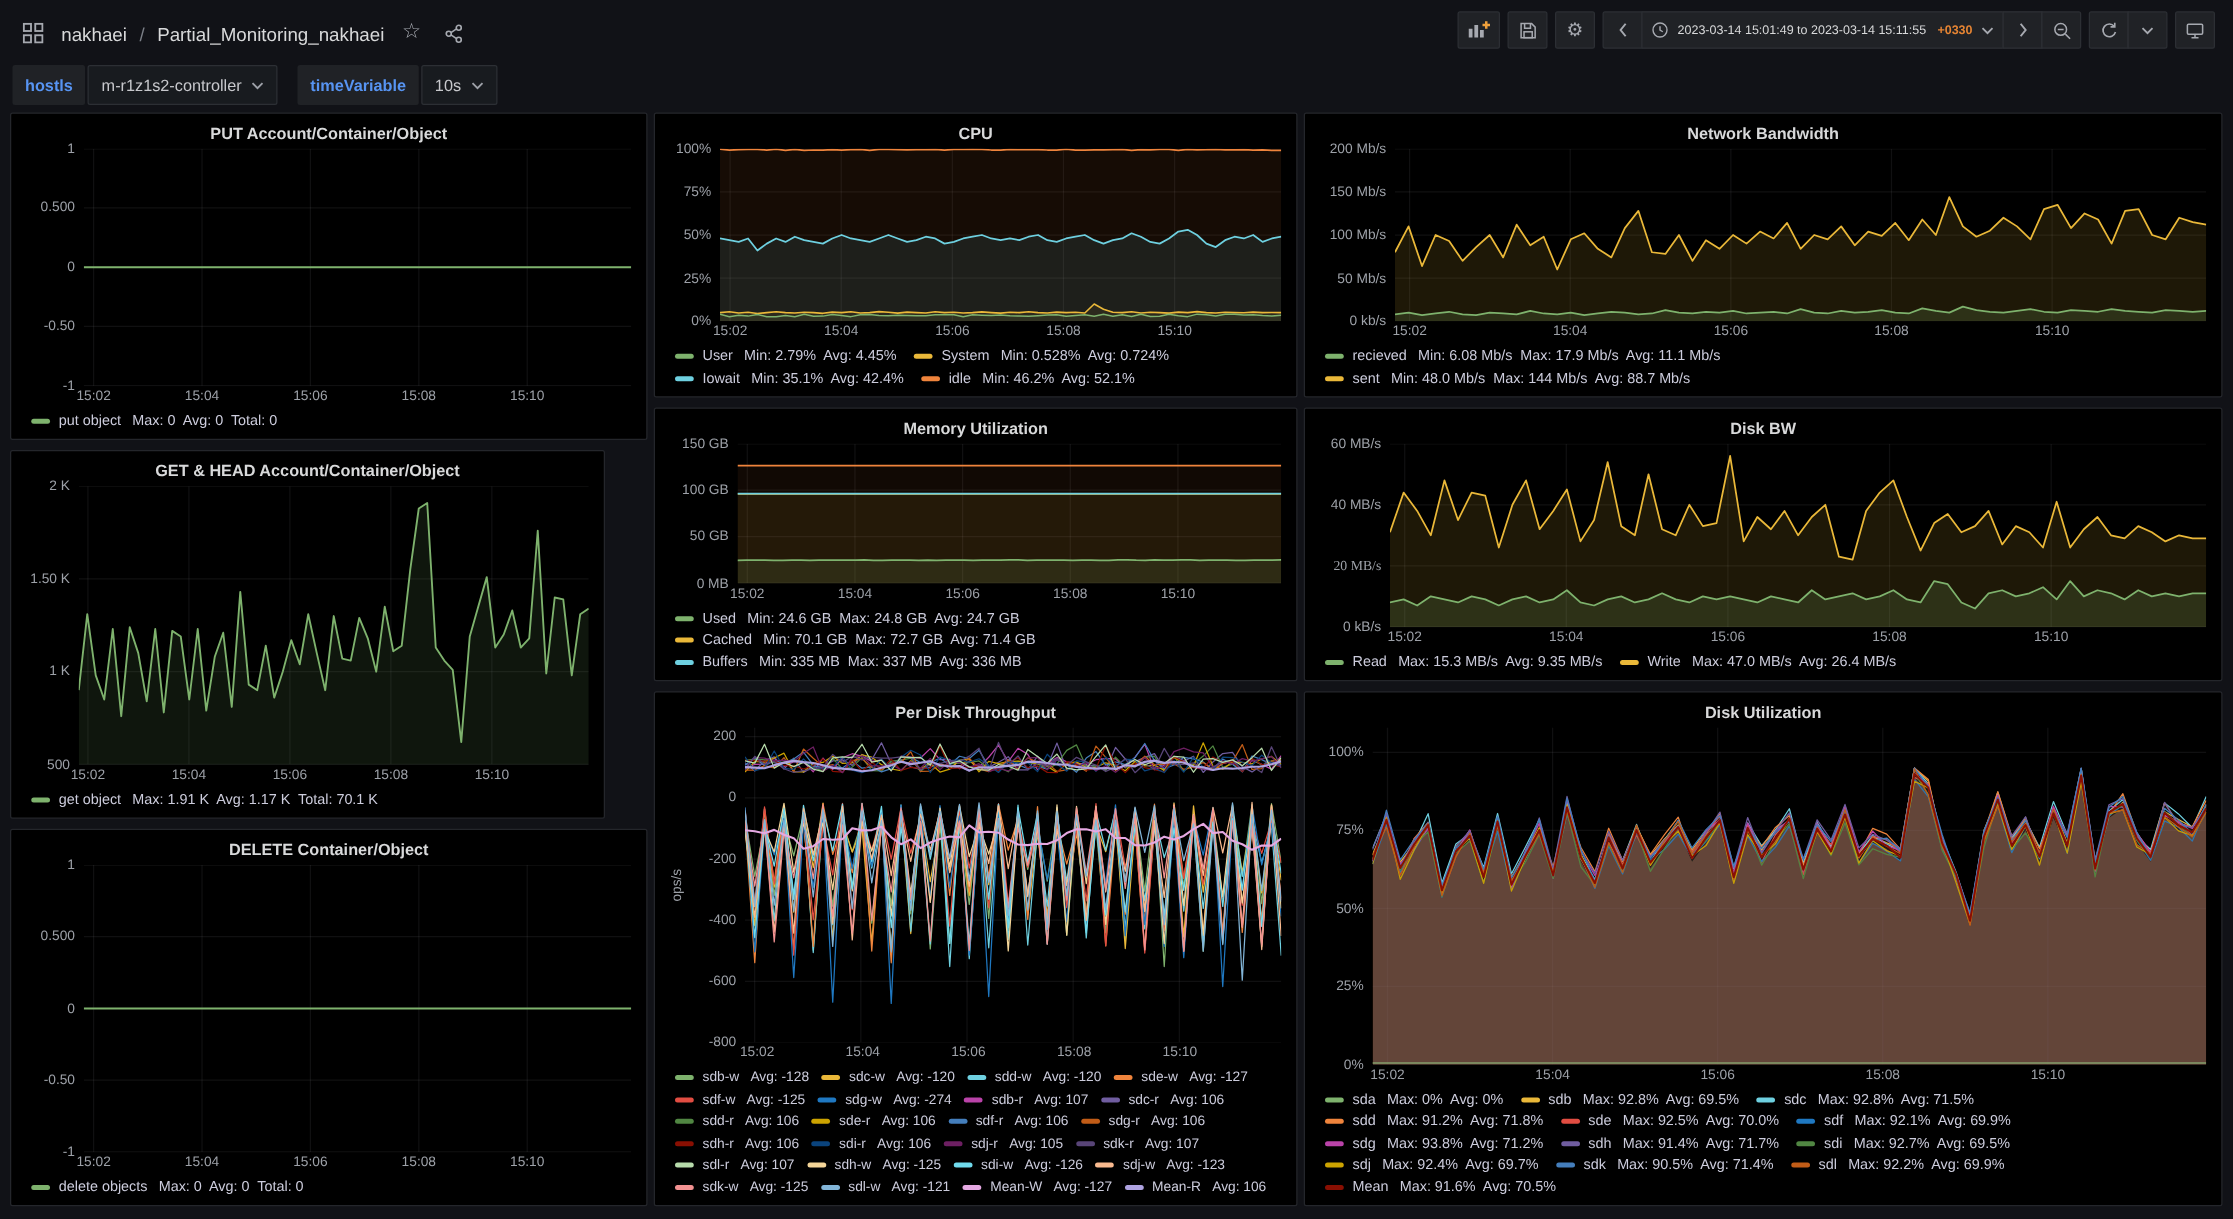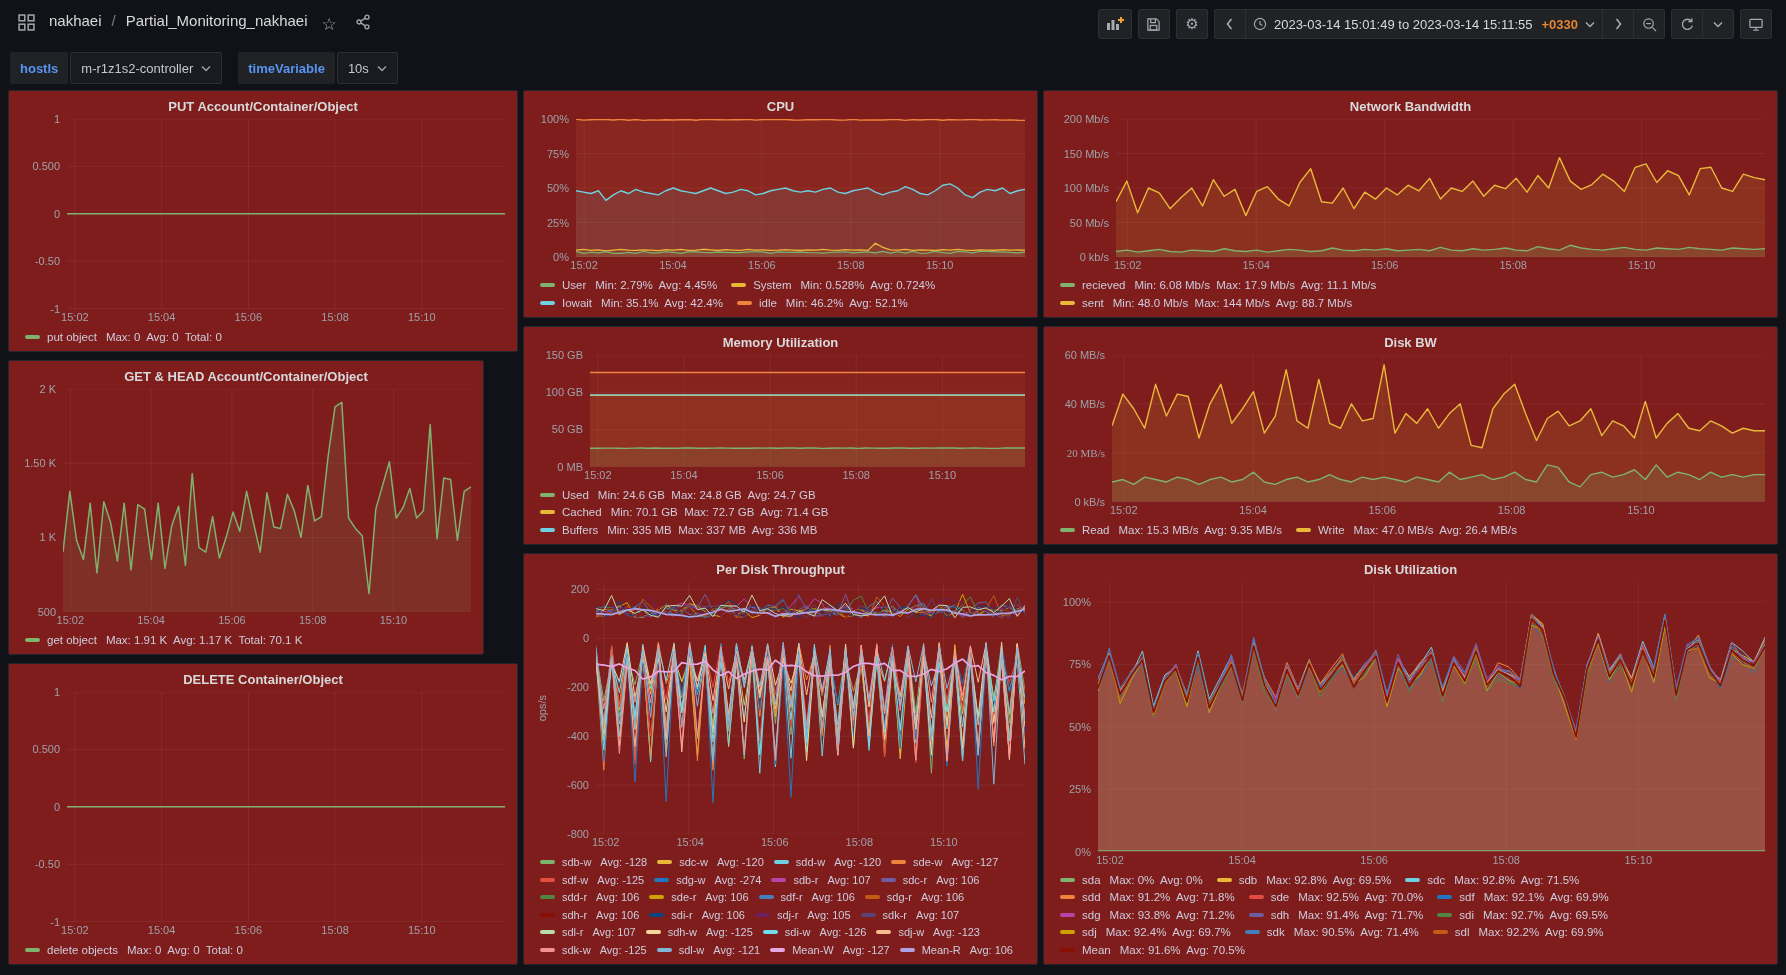--- a/index.html
+++ b/index.html
@@ -4,47 +4,47 @@
 <style>
   *{box-sizing:border-box}
   html,body{margin:0;padding:0}
   body{width:1786px;height:975px;overflow:hidden;background:#111217;
        font-family:"Liberation Sans",sans-serif;color:#ccccdc;}
   .screen{position:relative;width:1786px;height:975px}
 
   
   .topbar{position:absolute;left:0;top:0;width:100%;height:48px;display:flex;
           align-items:center;justify-content:space-between;padding:0 14px}
-  .hdr-left{display:flex;align-items:flex-start;gap:10px}
+  .hdr-left{display:flex;align-items:flex-end;gap:10px}
   .crumb{font-size:15px;color:#d8d9da;cursor:pointer}
   .crumb.sep{color:#7b7f87;cursor:default}
   .icon-btn{background:none;border:none;color:#a6a9b0;display:flex;align-items:center;
             justify-content:center;cursor:pointer;padding:2px 4px;font-size:16px}
   .hdr-right{display:flex;align-items:center;gap:6px}
   .tbtn{height:30px;min-width:32px;background:#202226;border:1px solid #2c2f34;
         border-radius:2px;color:#a6a9b0;display:flex;align-items:center;gap:7px;
-        justify-content:center;cursor:pointer;padding:0 7px;font-size:13px}
+        justify-content:center;cursor:pointer;padding:0 7px;font-size:10px}
   .tgroup{display:flex}
   .tgroup .tbtn{border-radius:0;margin-left:-1px}
   .tgroup .tbtn:first-child{border-radius:2px 0 0 2px;margin-left:0}
   .tgroup .tbtn:last-child{border-radius:0 2px 2px 0}
   .timetext{color:#d8d9da;white-space:nowrap}
   .tz{color:#e58433;font-weight:600;margin-left:2px}
 
   
   .submenu{position:absolute;left:10px;top:52px;display:flex;gap:16px;align-items:flex-start}
   .var-group{display:flex;gap:2px}
   .var-label{height:32px;display:flex;align-items:center;padding:0 10px;background:#202226;
              border-radius:2px;color:#5794F2;font-size:13px;font-weight:600}
   .var-value{height:32px;display:flex;align-items:center;gap:8px;padding:0 10px;
              background:#181b1f;border:1px solid #2c2f34;border-radius:2px;color:#c7c8cc;
              font-size:13px;cursor:pointer;font-family:inherit}
 
   
-  .panel{position:absolute;background:#7f1d1d;border:1px solid #24262b;border-radius:2px;
+  .panel{position:absolute;background:#000000;border:1px solid #24262b;border-radius:2px;
          display:flex;flex-direction:column;padding:4px 12px 4px 12px}
   .ptitle{margin:0;height:24px;line-height:24px;text-align:center;font-size:13px;
           font-weight:600;color:#d8d9da;cursor:pointer;flex:none}
   .pchart{flex:1;display:flex;flex-direction:column;min-height:0}
   .plotrow{flex:1;display:flex;min-height:0}
   .yrot{writing-mode:vertical-rl;transform:rotate(180deg);font-size:11px;color:#9da1a8;
         flex:none;align-self:center;margin-right:2px}
   .ylab{position:relative;flex:none}
   .ylab span{position:absolute;right:7px;transform:translateY(-50%);font-size:11px;
              color:#9da1a8;white-space:nowrap}

